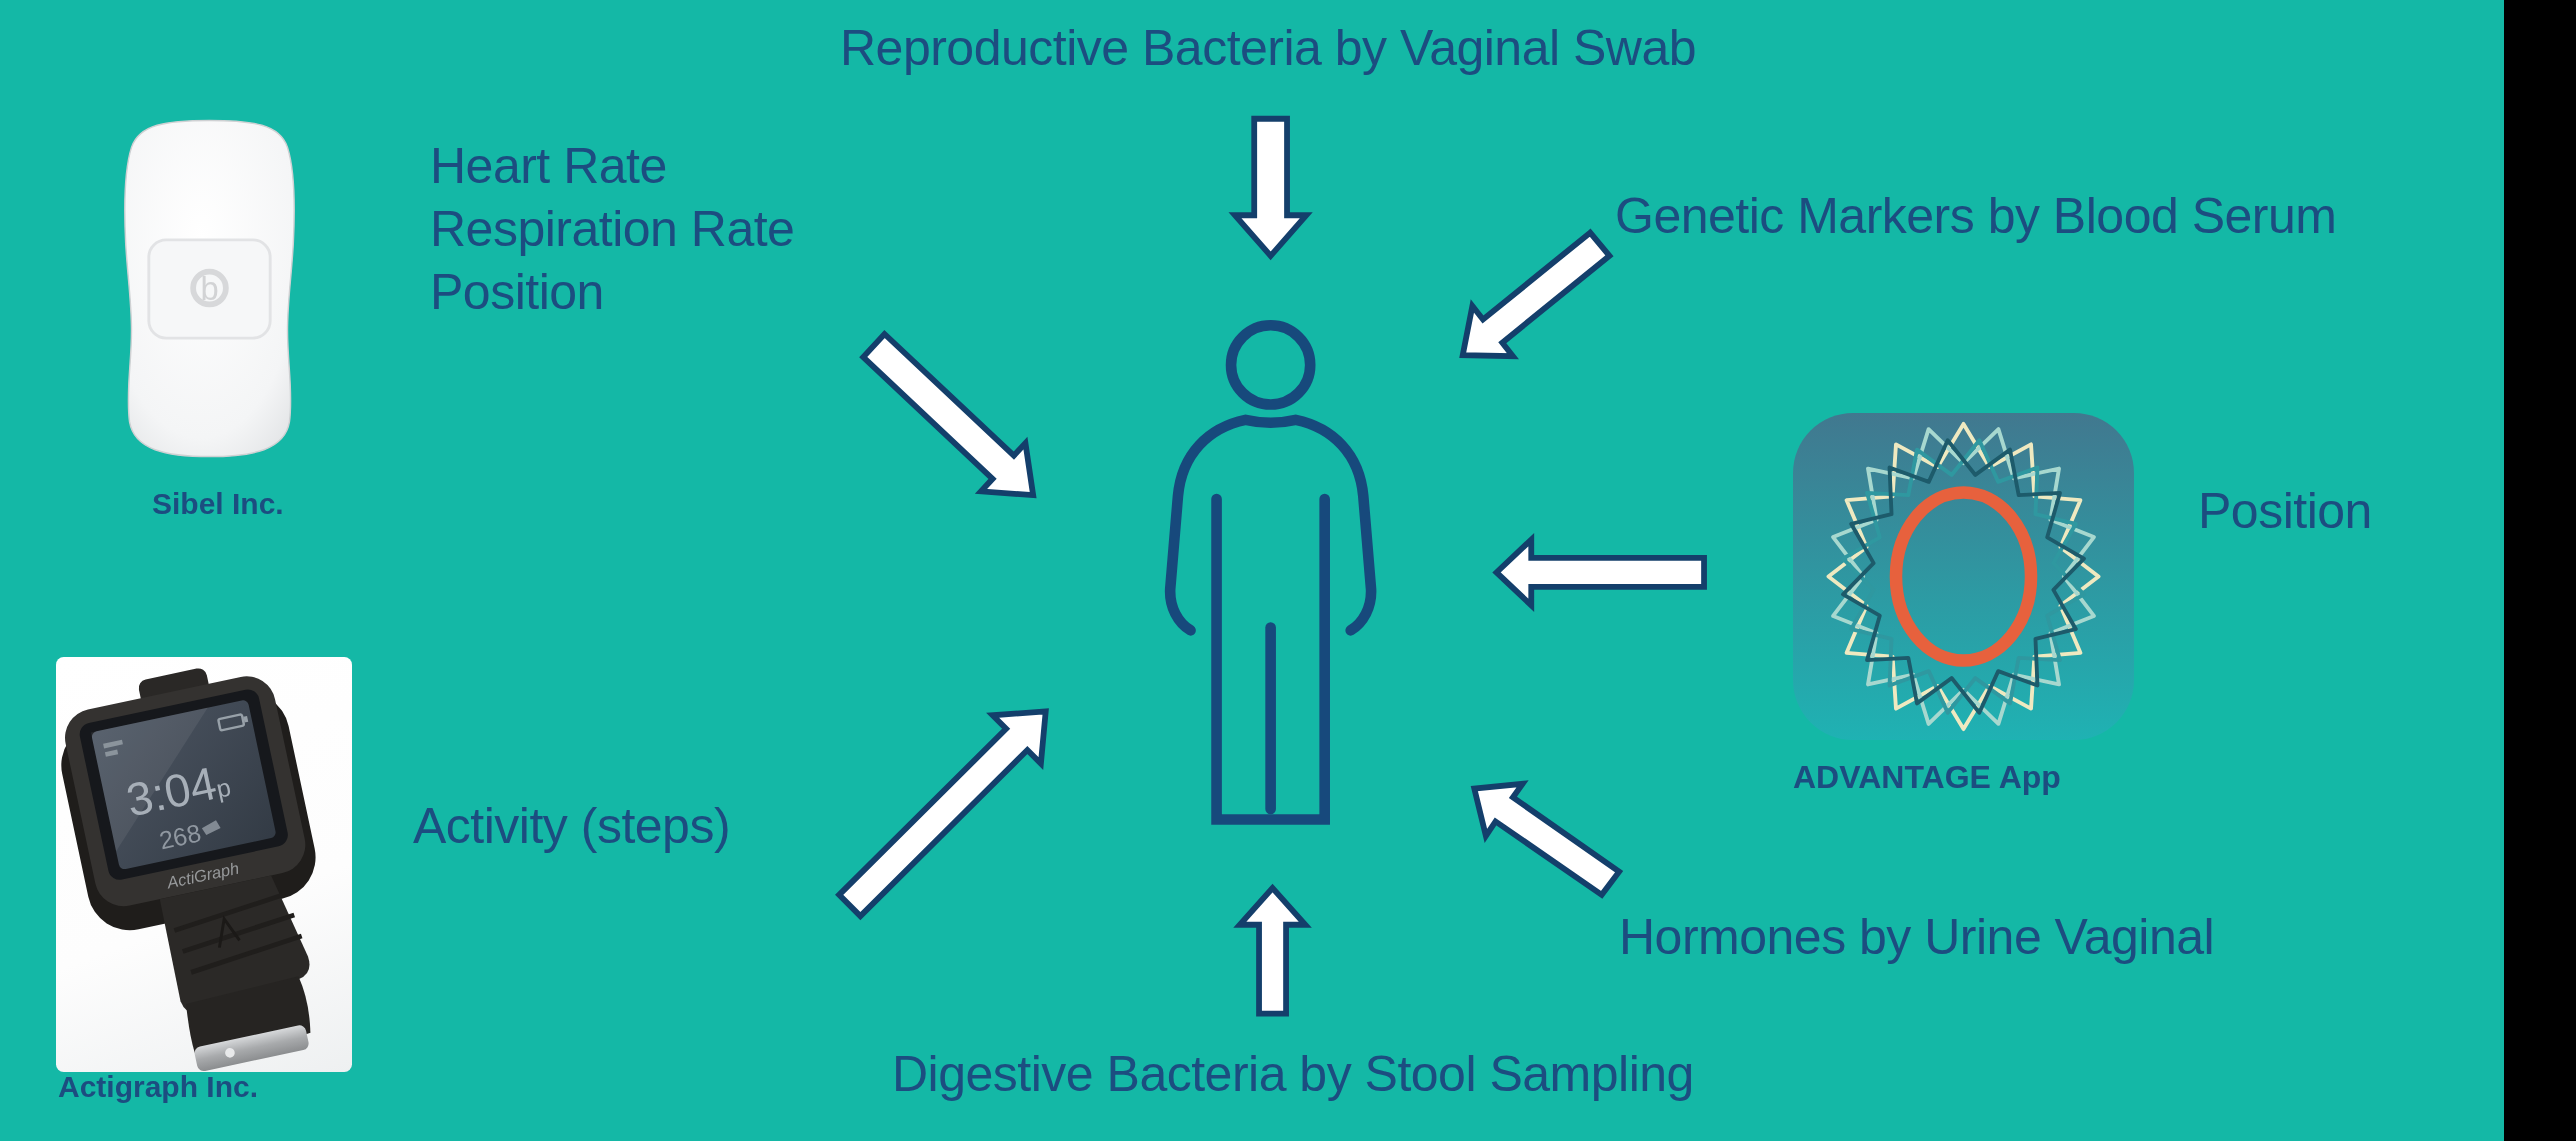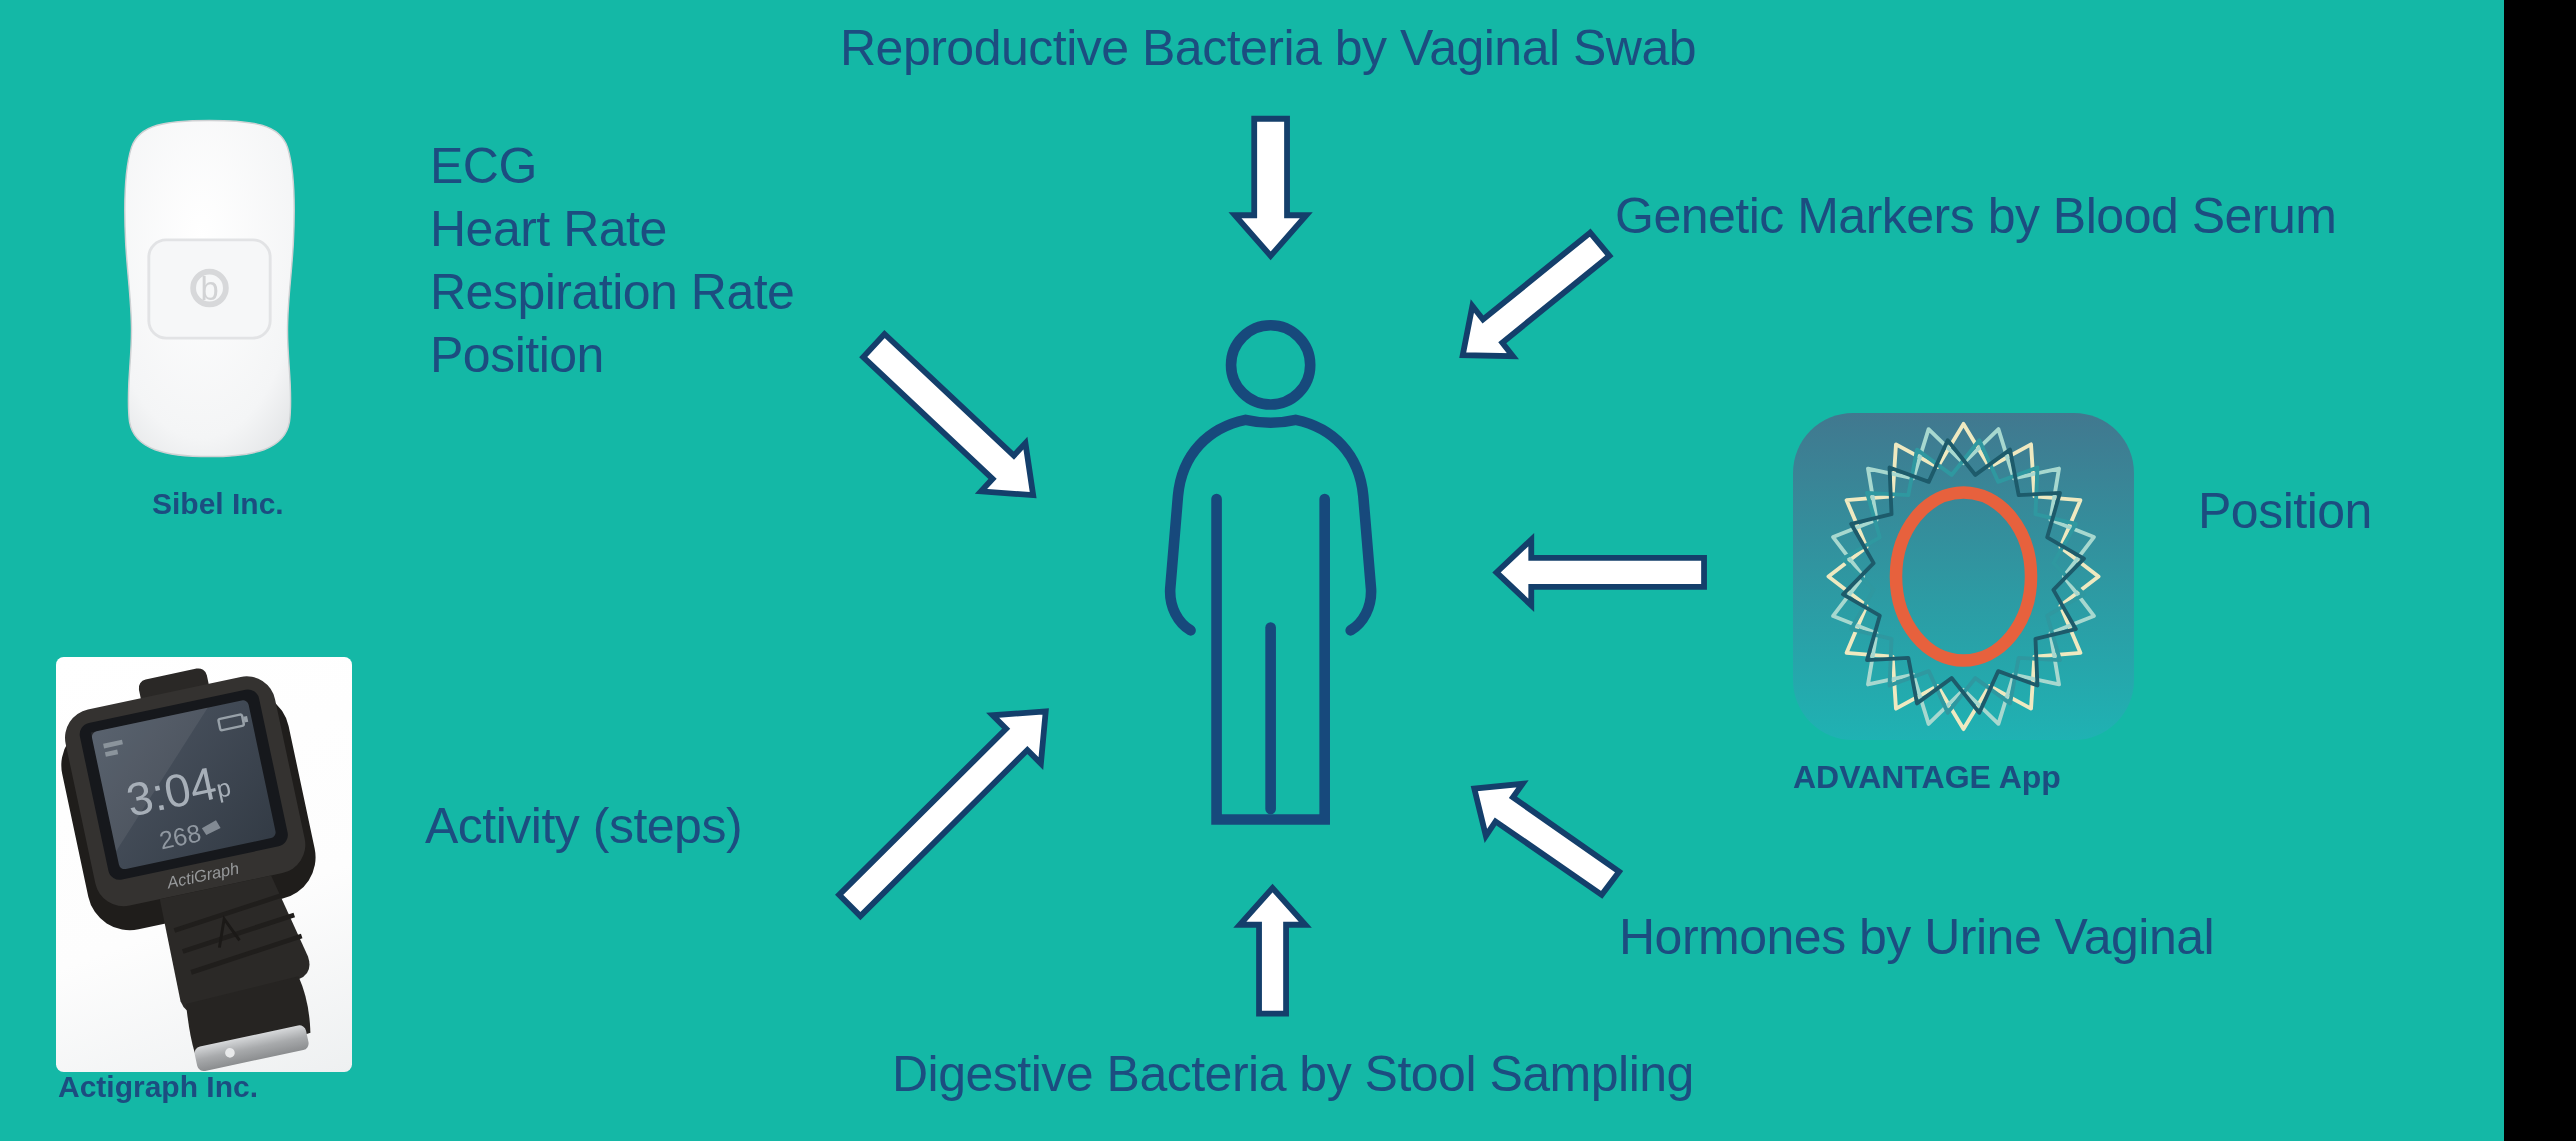--- a/index.html
+++ b/index.html
@@ -24,27 +24,26 @@
 
   <div class="lbl big" style="left:840px;top:17.4px;">Reproductive Bacteria by Vaginal Swab</div>
 
   <div class="lbl big" style="left:1615px;top:185px;">Genetic Markers by Blood Serum</div>
 
   <div class="lbl big" style="left:1619px;top:906px;">Hormones by Urine Vaginal</div>
 
   <div class="lbl big" style="left:880px;top:1043px;margin-left:12px;">Digestive Bacteria by Stool Sampling</div>
 
   <div class="lbl big metric-list" style="left:430px;top:135px;">
-    <div>ECG</div>
     <div>Heart Rate</div>
     <div>Respiration Rate</div>
     <div>Position</div>
   </div>
 
-  <div class="lbl big metric-list" style="left:425px;top:796px;line-height:60px;text-align:center;">
+  <div class="lbl big metric-list" style="left:413px;top:796px;line-height:60px;text-align:center;">
     <div>Activity (steps)</div>
   </div>
 
   <div class="lbl big metric-list" style="left:2198px;top:481px;line-height:61px;">
     <div>Position</div>
   </div>
 
   <div class="lbl cap" style="left:116px;top:487px;margin-left:36px;">Sibel Inc.</div>
 
   <div class="lbl cap" style="left:58px;top:1070px;">Actigraph Inc.</div>

